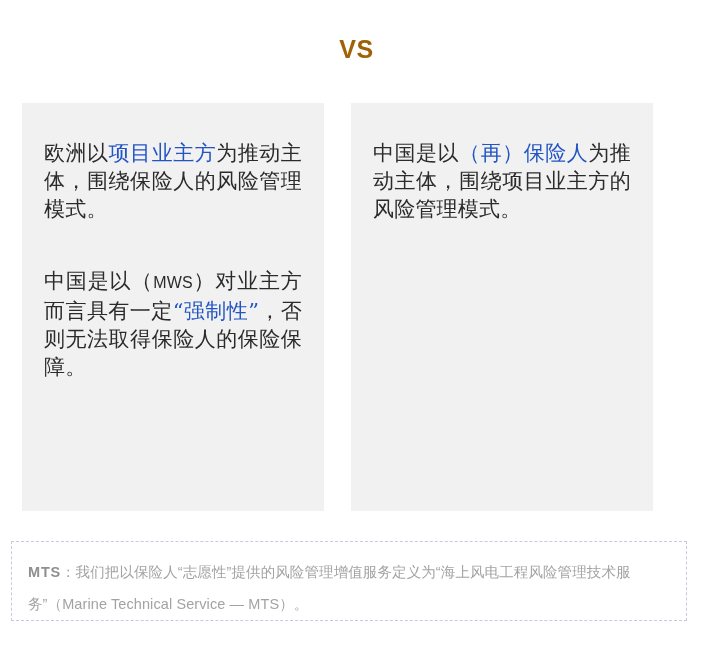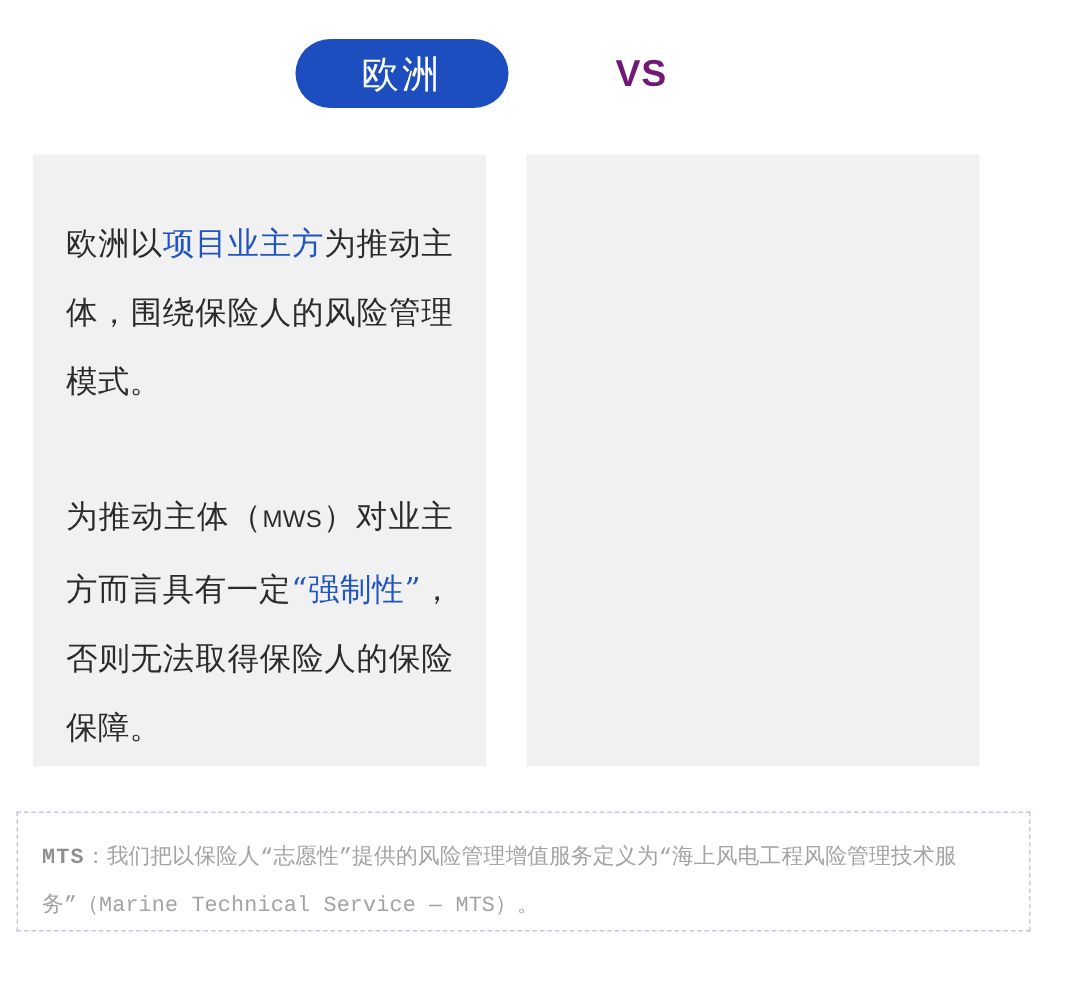--- a/index.html
+++ b/index.html
@@ -36,21 +36,21 @@
     align-items: center;
     justify-content: center;
     font-family: "DejaVu Serif", "Liberation Serif", serif;
     font-size: 25px;
     letter-spacing: 2px;
     box-sizing: border-box;
   }
   #vs-label {
     width: 177px;
     text-align: center;
-    color: #701a75;
+    color: #a16207;
     font-family: "Liberation Sans", "DejaVu Sans", sans-serif;
     font-weight: bold;
     font-size: 25px;
     letter-spacing: 0.5px;
   }
 
   
   #panels {
     position: absolute;
     left: 22px;
@@ -63,21 +63,21 @@
   .panel {
     width: 302px;
     height: 408px;
     background: #f1f1f1;
     box-sizing: border-box;
     padding: 36px 22px 0 22px;
   }
   .para {
     font-family: "DejaVu Serif", "Liberation Serif", serif;
     font-size: 21px;
-    line-height: 46px;
+    line-height: 28px;
     color: #2b2b2b;
     letter-spacing: 0.2px;
     margin: 0;
     text-align: justify;
     text-justify: inter-character;
   }
   .para.second {
     margin-top: 44px;
   }
   .hl {
@@ -94,49 +94,47 @@
     left: 11px;
     top: 541px;
     width: 676px;
     height: 80px;
     box-sizing: border-box;
     border: 1px dashed #c5cbdd;
     padding: 14px 16px 0 16px;
   }
   #footnote-text {
     margin: 0;
-    font-family: Liberation Mono, monospace;
+    font-family: Liberation Sans, sans-serif;
     font-size: 14.5px;
     line-height: 32px;
     color: #a3a3a3;
     letter-spacing: 0.1px;
   }
   #footnote-text .tag {
     font-weight: bold;
     color: #8f8f8f;
     letter-spacing: 0.8px;
   }
 </style>
 </head>
 <body>
 
 <div id="header-row">
-  <div class="pill">
-    <span>欧洲</span>
-  </div>
   <div id="vs-label">VS</div>
 </div>
 
 <div id="panels">
 
   <div class="panel">
     <p class="para"><span>欧洲以</span><span class="hl">项目业主方</span><span>为推动主体，围绕保险人的风险管理模式。</span></p>
-    <p class="para second"><span>为推动主体（</span><span class="latin">MWS</span><span>）对业主方而言具有一定</span><span class="hl">“强制性”</span><span>，否则无法取得保险人的保险保障。</span></p>
+    <p class="para second"><span>中国是以（</span><span class="latin">MWS</span><span>）对业主方而言具有一定</span><span class="hl">“强制性”</span><span>，否则无法取得保险人的保险保障。</span></p>
   </div>
 
   <div class="panel">
+    <p class="para"><span>中国是以</span><span class="hl">（再）保险人</span><span>为推动主体，围绕项目业主方的风险管理模式。</span></p>
   </div>
 
 </div>
 
 <div id="footnote-box">
   <p id="footnote-text"><span class="tag">MTS</span><span>：我们把以保险人“志愿性”提供的风险管理增值服务定义为“海上风电工程风险管理技术服务”（Marine Technical Service — MTS）。</span></p>
 </div>
 
 </body></html>

